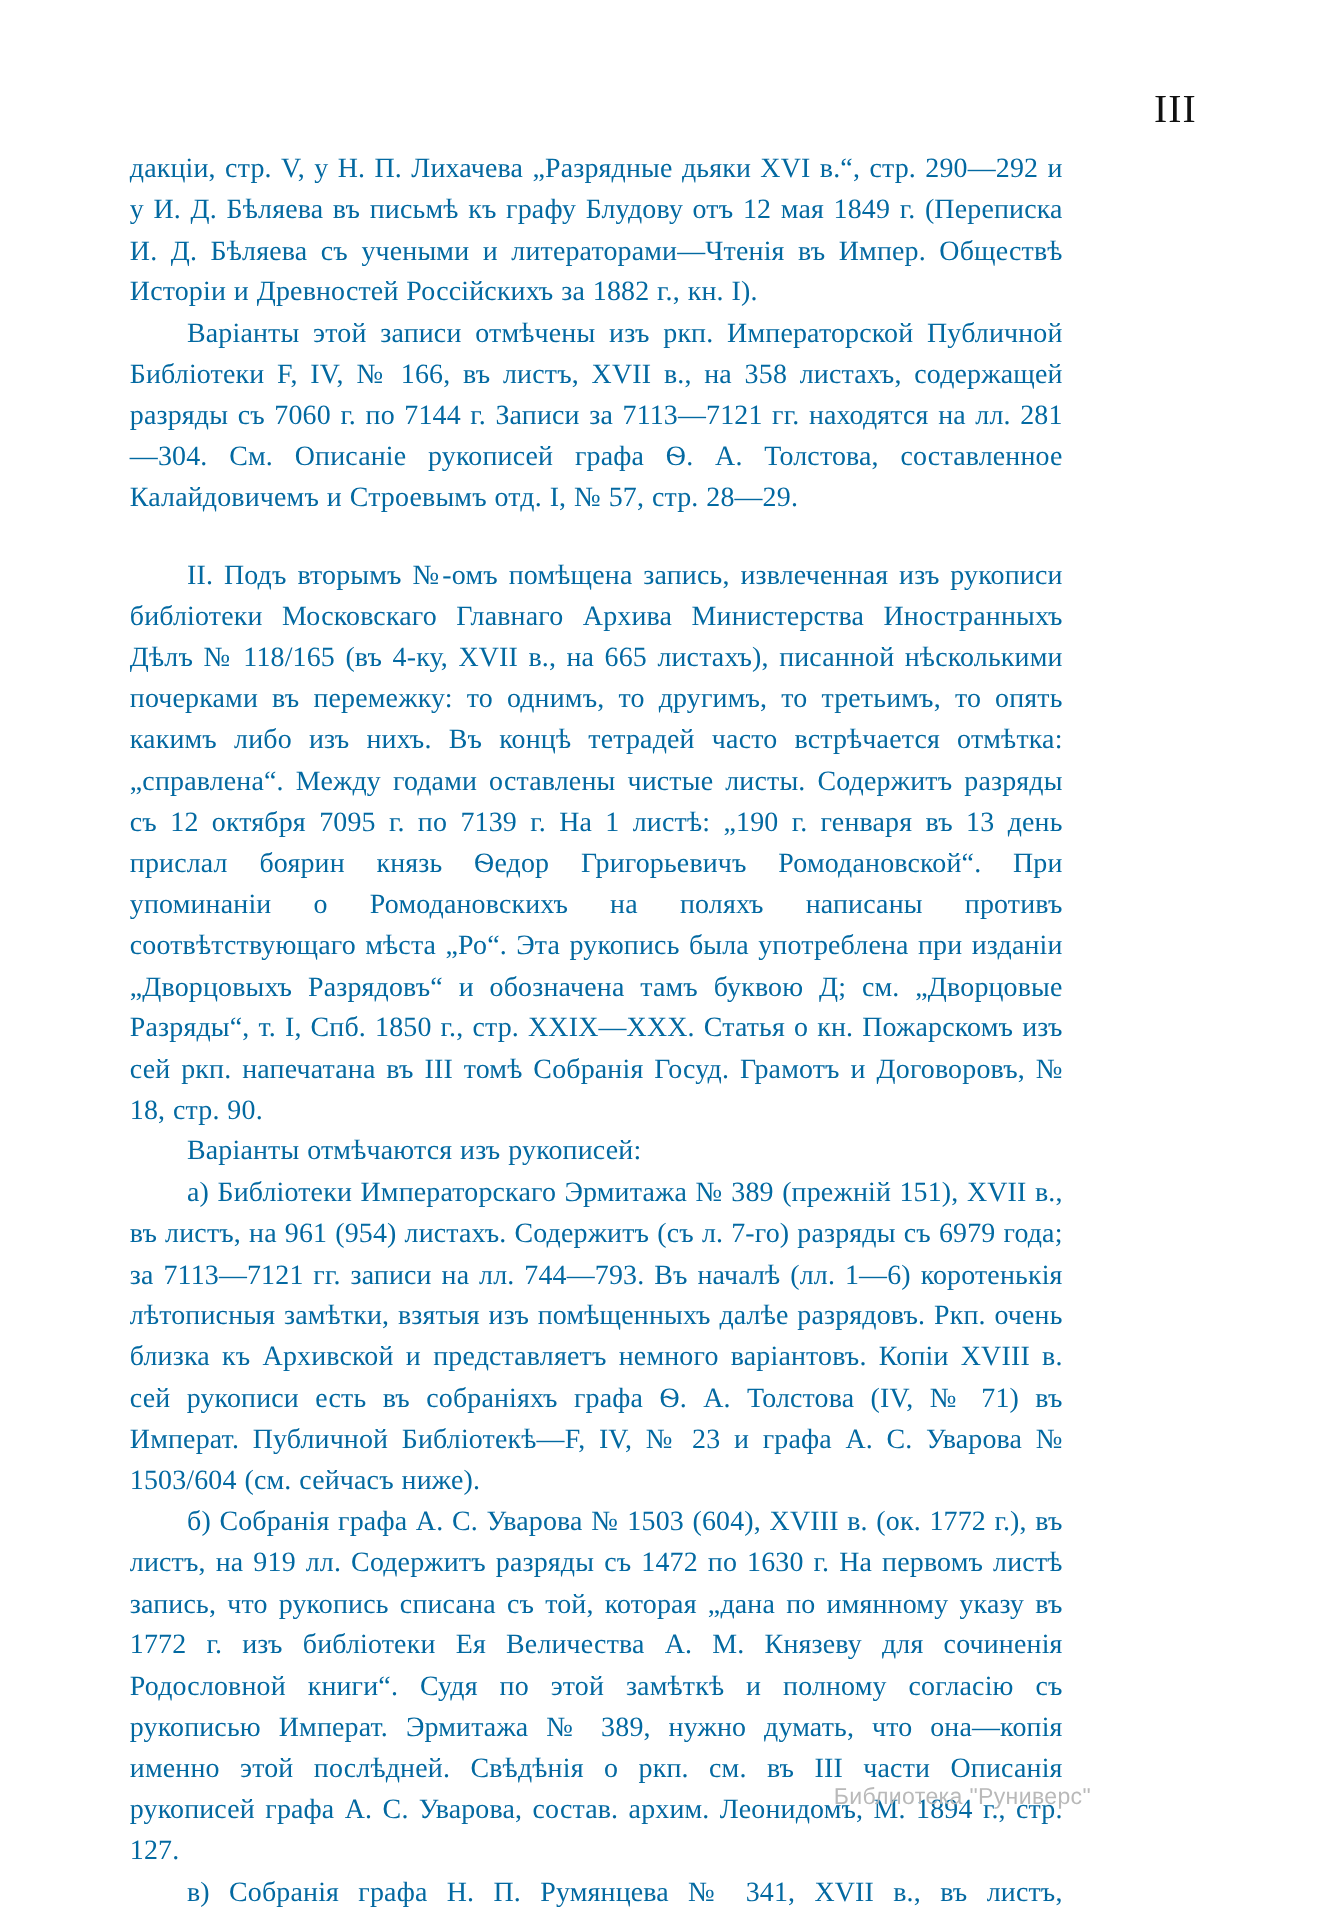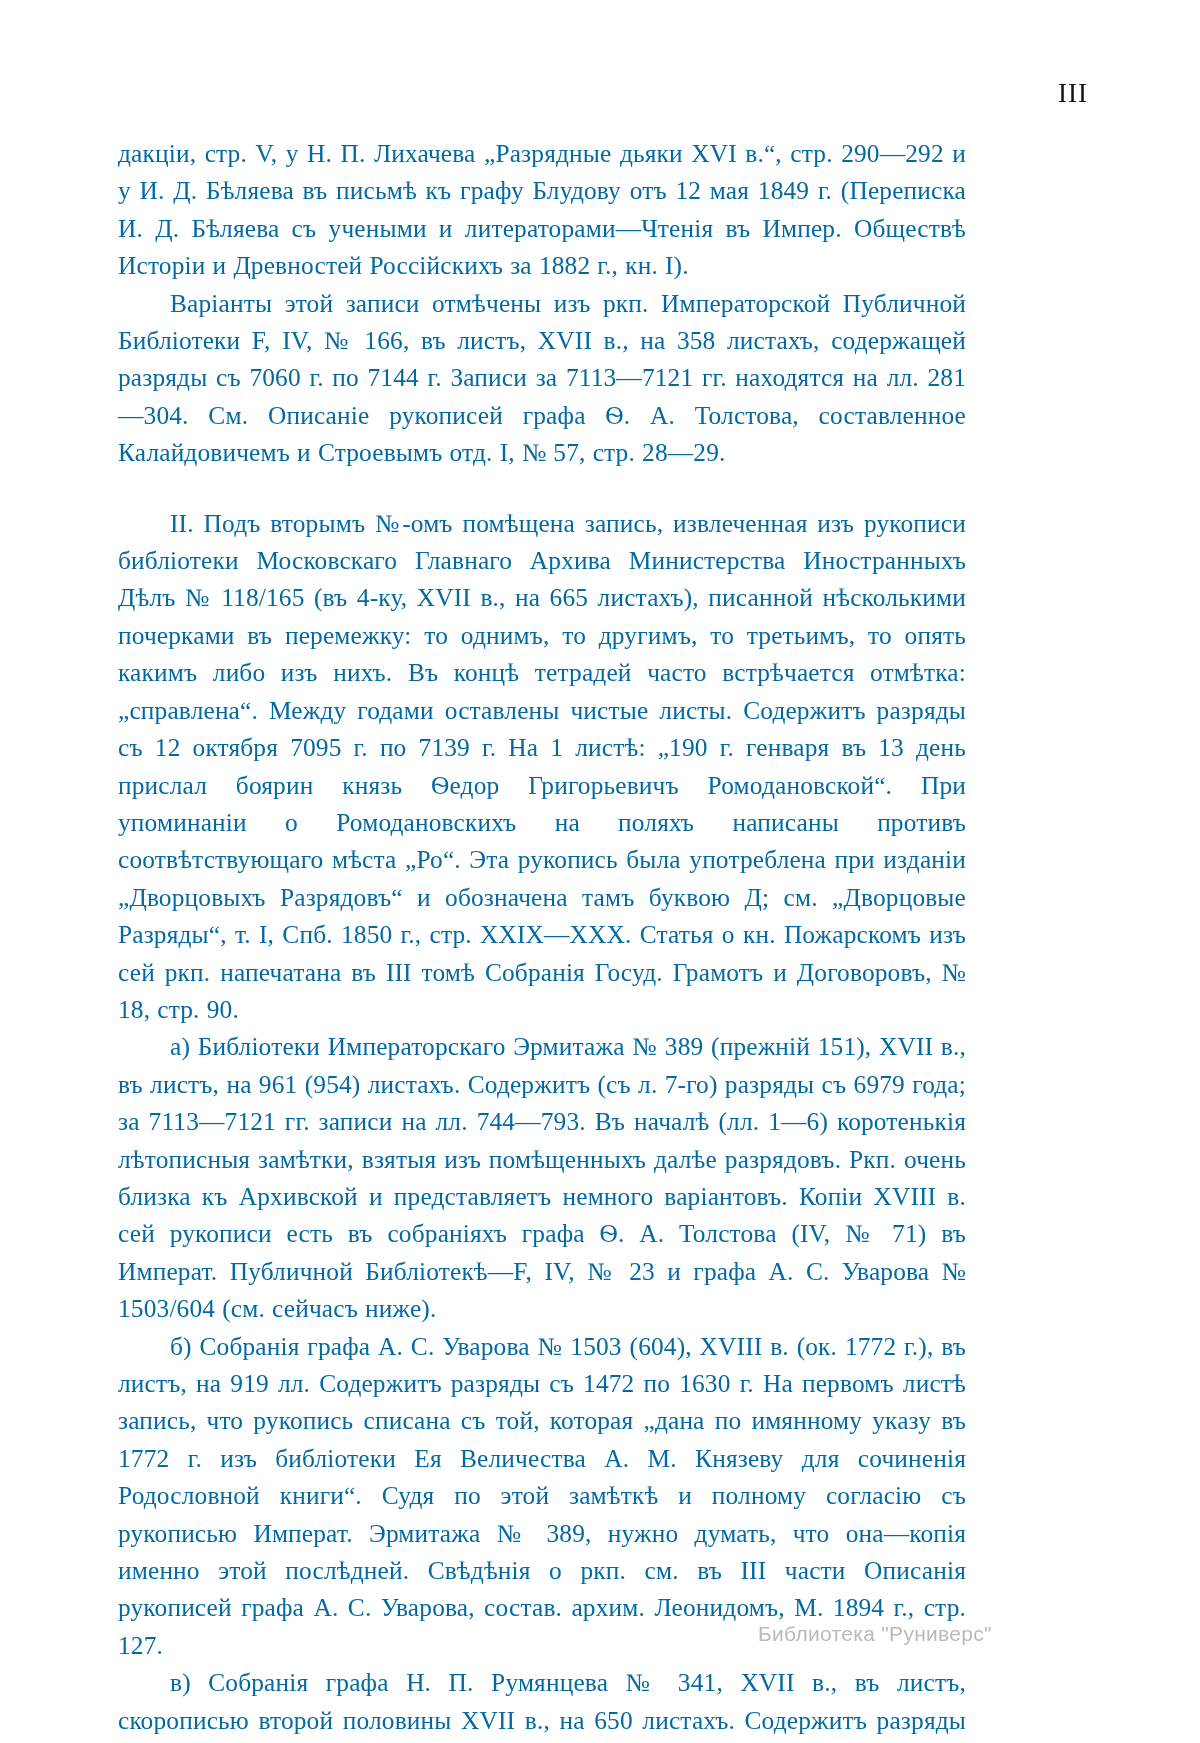--- a/index.html
+++ b/index.html
@@ -19,21 +19,21 @@
     position: absolute;
     top: 0; left: 0;
     width: 1200px;
     height: 1743px;
     background: #ffffff;
   }
   .page-number {
     position: absolute;
     top: 78px;
     right: 112px;
-    font-size: 27px;
+    font-size: 36px;
     letter-spacing: 1px;
     color: #111;
   }
   .text-block {
     position: absolute;
     top: 135px;
     left: 118px;
     width: 848px;
   }
   p {
@@ -71,20 +71,21 @@
   <div class="page-number">III</div>
 
   <div class="text-block">
 
     <p>дакціи, стр. V, у Н. П. Лихачева „Разрядные дьяки XVI в.“, стр. 290—292 и у И. Д. Бѣляева въ письмѣ къ графу Блудову отъ 12 мая 1849 г. (Переписка И. Д. Бѣляева съ учеными и литераторами—Чтенія въ Импер. Обществѣ Исторіи и Древностей Россійскихъ за 1882 г., кн. I).</p>
 
     <p class="indent">Варіанты этой записи отмѣчены изъ ркп. Императорской Публичной Библіотеки F, IV, № 166, въ листъ, XVII в., на 358 листахъ, содержащей разряды съ 7060 г. по 7144 г. Записи за 7113—7121 гг. находятся на лл. 281—304. См. Описаніе рукописей графа Ѳ. А. Толстова, составленное Калайдовичемъ и Строевымъ отд. I, № 57, стр. 28—29.</p>
 
     <p class="indent gap-top">II. Подъ вторымъ №-омъ помѣщена запись, извлеченная изъ рукописи библіотеки Московскаго Главнаго Архива Министерства Иностранныхъ Дѣлъ № 118/165 (въ 4-ку, XVII в., на 665 листахъ), писанной нѣсколькими почерками въ перемежку: то однимъ, то другимъ, то третьимъ, то опять какимъ либо изъ нихъ. Въ концѣ тетрадей часто встрѣчается отмѣтка: „справлена“. Между годами оставлены чистые листы. Содержитъ разряды съ 12 октября 7095 г. по 7139 г. На 1 листѣ: „190 г. генваря въ 13 день прислал боярин князь Ѳедор Григорьевичъ Ромодановской“. При упоминаніи о Ромодановскихъ на поляхъ написаны противъ соотвѣтствующаго мѣста „Ро“. Эта рукопись была употреблена при изданіи „Дворцовыхъ Разрядовъ“ и обозначена тамъ буквою Д; см. „Дворцовые Разряды“, т. I, Спб. 1850 г., стр. XXIX—XXX. Статья о кн. Пожарскомъ изъ сей ркп. напечатана въ III томѣ Собранія Госуд. Грамотъ и Договоровъ, № 18, стр. 90.</p>
 
+    <p class="indent">Варіанты отмѣчаются изъ рукописей:</p>
 
     <p class="indent">а) Библіотеки Императорскаго Эрмитажа № 389 (прежній 151), XVII в., въ листъ, на 961 (954) листахъ. Содержитъ (съ л. 7-го) разряды съ 6979 года; за 7113—7121 гг. записи на лл. 744—793. Въ началѣ (лл. 1—6) коротенькія лѣтописныя замѣтки, взятыя изъ помѣщенныхъ далѣе разрядовъ. Ркп. очень близка къ Архивской и представляетъ немного варіантовъ. Копіи XVIII в. сей рукописи есть въ собраніяхъ графа Ѳ. А. Толстова (IV, № 71) въ Императ. Публичной Библіотекѣ—F, IV, № 23 и графа А. С. Уварова № 1503/604 (см. сейчасъ ниже).</p>
 
     <p class="indent">б) Собранія графа А. С. Уварова № 1503 (604), XVIII в. (ок. 1772 г.), въ листъ, на 919 лл. Содержитъ разряды съ 1472 по 1630 г. На первомъ листѣ запись, что рукопись списана съ той, которая „дана по имянному указу въ 1772 г. изъ библіотеки Ея Величества А. М. Князеву для сочиненія Родословной книги“. Судя по этой замѣткѣ и полному согласію съ рукописью Императ. Эрмитажа № 389, нужно думать, что она—копія именно этой послѣдней. Свѣдѣнія о ркп. см. въ III части Описанія рукописей графа А. С. Уварова, состав. архим. Леонидомъ, М. 1894 г., стр. 127.</p>
 
     <p class="indent">в) Собранія графа Н. П. Румянцева № 341, XVII в., въ листъ, скорописью второй половины XVII в., на 650 листахъ. Содержитъ разряды съ 7120 по 7153 г. По ней изданы разряды въ I томѣ ,,Дворцо-</p>
 
   </div>
 
   <div class="watermark">Библиотека "Руниверс"</div>

